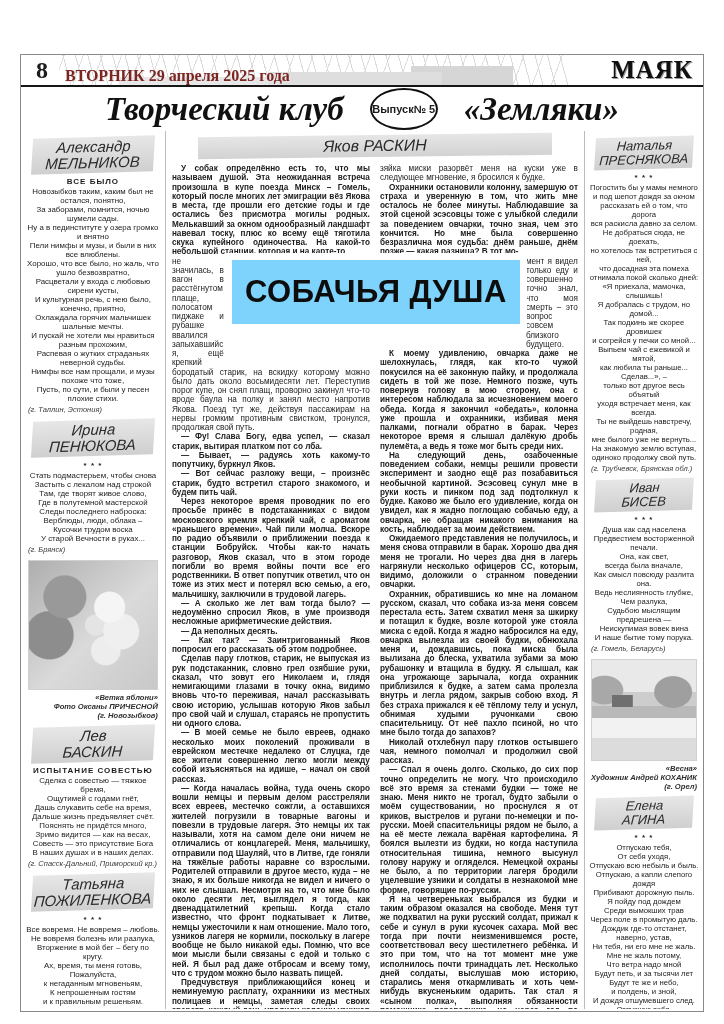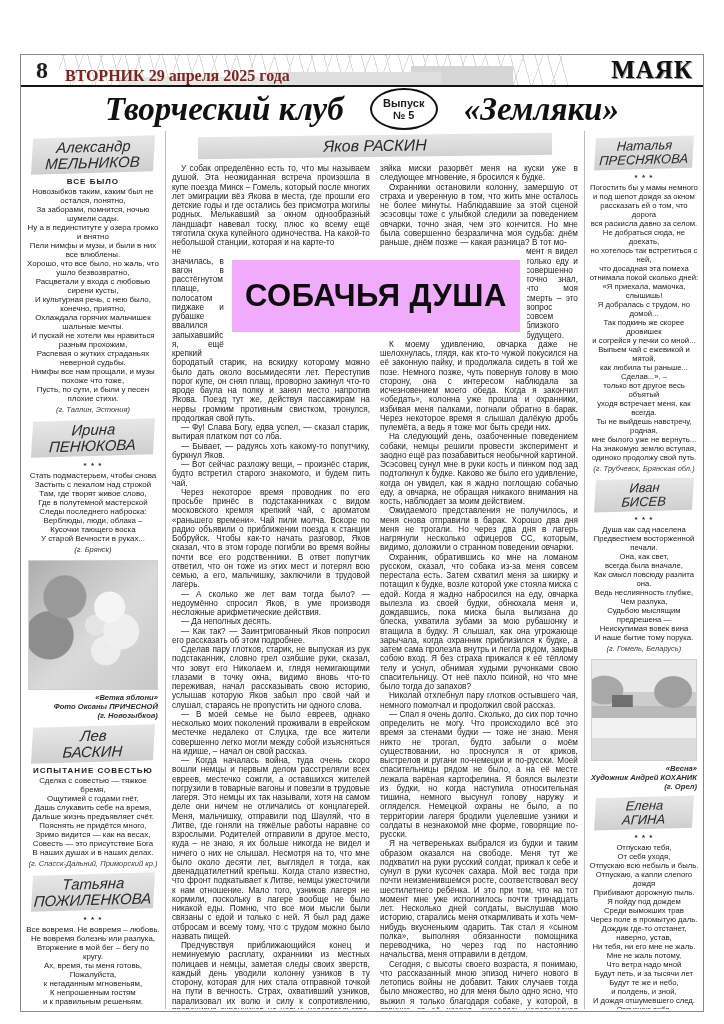--- a/index.html
+++ b/index.html
@@ -21,36 +21,36 @@
     background-size:34% 42%,20% 65%,58% 26%,100% 100%,100% 100%;
     background-position:62% 100%,86% 100%,28% 100%,0 0,0 0;
     background-repeat:no-repeat;}
   .banner-date{position:absolute;left:6px;top:12px;font-family:"Liberation Serif",serif;
     font-weight:bold;font-size:16px;color:#7c2622;text-shadow:1px 1px 0 #e8e8e8;}
   .masthead{font-family:"Liberation Serif",serif;font-weight:bold;font-size:25px;letter-spacing:1px;
     padding:0 6px;color:#101010;text-shadow:1px 1px 0 #9a9a9a;margin-left:35px;}
   
   .title-row{display:flex;align-items:center;justify-content:center;gap:26px;height:44px;}
   .club-title{font-family:"Liberation Serif",serif;font-style:italic;font-weight:bold;font-size:33px;color:#111;}
-  .badge{width:64px;height:38px;border:2px solid #111;border-radius:50%;display:flex;flex-direction:column;
+  .badge{width:64px;height:38px;border:2px solid #111;border-radius:50%;display:flex;
     align-items:center;justify-content:center;font-weight:bold;font-size:11px;line-height:1.1;flex:0 0 auto;}
   
   .columns{display:flex;align-items:flex-start;height:878px;overflow:hidden;}
   .col-left{width:146px;border-right:1px solid #bcbcbc;padding:3px 5px;box-sizing:border-box;}
   .col-right{width:120px;border-left:1px solid #bcbcbc;padding:3px 4px;box-sizing:border-box;}
   .col-mid{flex:1;padding:0 6px;box-sizing:border-box;}
   
   .author-block{margin-bottom:6px;}
   .plate{background:linear-gradient(#e7e7e7,#cfcfcf);transform:rotate(-1.6deg) skewX(-5deg);
     margin:3px 6px 4px;padding:2px 2px;text-align:center;font-style:italic;font-size:15px;line-height:1.08;color:#2a2a2a;}
   .col-right .plate{font-size:13px;}
   .poem-title{font-weight:bold;font-size:8px;text-align:center;margin:3px 0 1px;letter-spacing:1px;}
   .poem-line{font-size:7.9px;line-height:9px;text-align:center;color:#222;}
   .col-right .poem-line{font-size:7.7px;}
-  .poem-loc{font-size:7.5px;font-style:italic;text-align:center;margin:2px 2px 0;color:#3a3a3a;}
+  .poem-loc{font-size:7.5px;font-style:italic;text-align:left;margin:2px 2px 0;color:#3a3a3a;}
   
   .photo-block{margin:4px 0 6px;}
   .photo{margin:2px 2px 3px;border:1px solid #d0d0d0;}
   .art-blossom{height:128px;
     background-image:
       radial-gradient(circle at 63% 36%, #f5f5f5 0 13%, rgba(0,0,0,0) 14%),
       radial-gradient(circle at 72% 55%, #efefef 0 15%, rgba(0,0,0,0) 16%),
       radial-gradient(circle at 52% 50%, #e4e4e4 0 11%, rgba(0,0,0,0) 12%),
       radial-gradient(circle at 60% 70%, #ededed 0 12%, rgba(0,0,0,0) 13%),
       radial-gradient(circle at 28% 28%, #999 0 16%, rgba(0,0,0,0) 17%),
@@ -64,24 +64,24 @@
       linear-gradient(#e9e9e9 0 32%, #cdcdcd 32% 46%, #b9b9b9 46% 58%, #f2f2f2 58% 78%, #dcdcdc 78% 100%);
     background-size:20% 12%,100% 100%,100% 100%,100% 100%;
     background-position:24% 40%,0 0,0 0,0 0;background-repeat:no-repeat;}
   .photo-cap{font-style:italic;font-weight:bold;font-size:7.6px;line-height:9px;text-align:right;color:#2e2e2e;margin-right:2px;}
   
   .byline-bar{background:linear-gradient(#e6e6e6,#d2d2d2);transform:rotate(-0.7deg);
     margin:4px 26px 7px;text-align:center;font-style:italic;font-size:16px;padding:2px 0;color:#2a2a2a;}
   .story-body{position:relative;display:flex;gap:10px;}
   .story-col{width:198px;flex:0 0 auto;}
   .para{font-size:8.2px;line-height:9.25px;text-align:justify;hyphens:auto;word-break:break-word;margin:0;}
-  .para.indent{text-indent:9px;}
+  .para.indent{text-indent:9px;font-weight:bold;}
   .narrow-left{width:52px;}
   .narrow-right{width:52px;margin-left:auto;}
-  .headline-box{position:absolute;left:60px;top:96px;width:288px;height:72px;background:#f0abfc;
+  .headline-box{position:absolute;left:60px;top:96px;width:288px;height:64px;background:#7dd3fc;
     box-shadow:0 0 0 7px #ffffff;display:flex;align-items:center;justify-content:center;z-index:3;
     font-weight:bold;font-size:31px;letter-spacing:.5px;color:#0d0d0d;}
 </style>
 </head>
 <body>
 
 <div class="sheet">
   <div class="frame">
 
     <div class="header-row">
@@ -132,21 +132,21 @@
               <div class="plate-line">ПЕНЮКОВА</div>
             </div>
             <div class="poem-title">* * *</div>
             <div class="poem">
               <div class="poem-line">Стать подмастерьем, чтобы снова</div>
               <div class="poem-line">Застыть с лекалом над строкой</div>
               <div class="poem-line">Там, где творят живое слово,</div>
               <div class="poem-line">Где в полутемной мастерской</div>
               <div class="poem-line">Следы последнего наброска:</div>
               <div class="poem-line">Верблюды, люди, облака –</div>
-              <div class="poem-line">Кусочки тающего воска</div>
+              <div class="poem-line">Кусочки трудом воска</div>
               <div class="poem-line">У старой Вечности в руках...</div>
             </div>
             <div class="poem-loc">(г. Брянск)</div>
           </section>
           <figure class="photo-block" style="margin: 4px 0px 6px;">
             <div class="photo art-blossom"></div>
             <figcaption class="photo-cap">
               <div class="cap-line">«Ветка яблони»</div>
               <div class="cap-line">Фото Оксаны ПРИЧЕСНОЙ</div>
               <div class="cap-line">(г. Новозыбков)</div>

